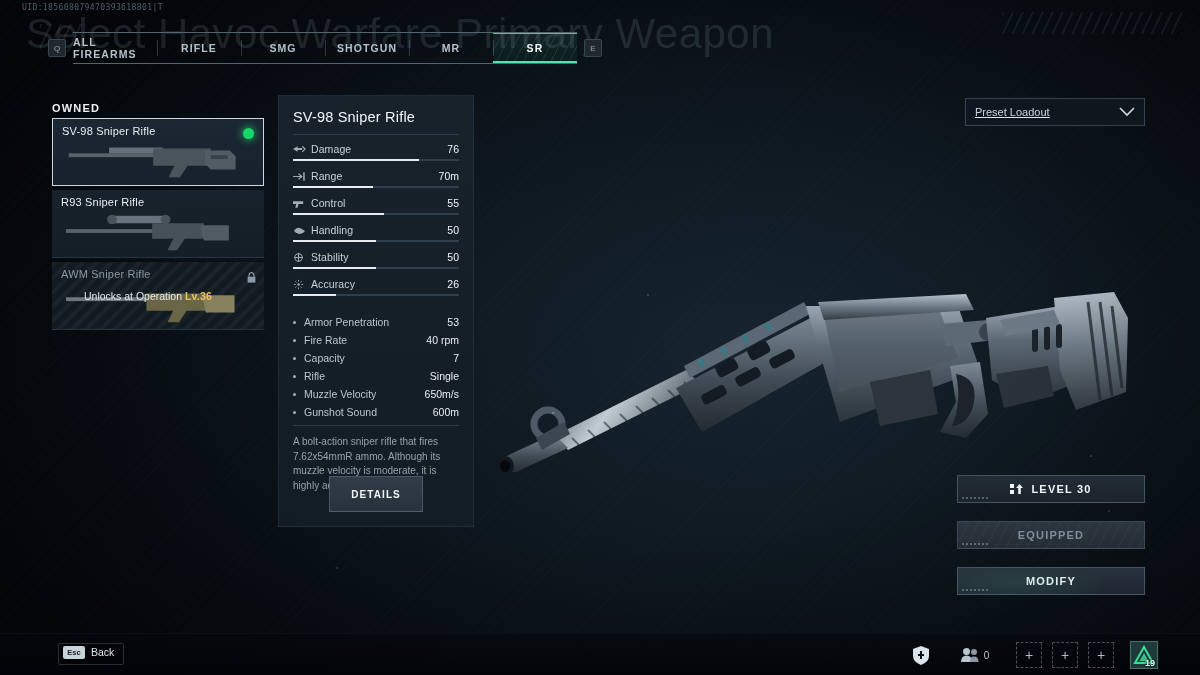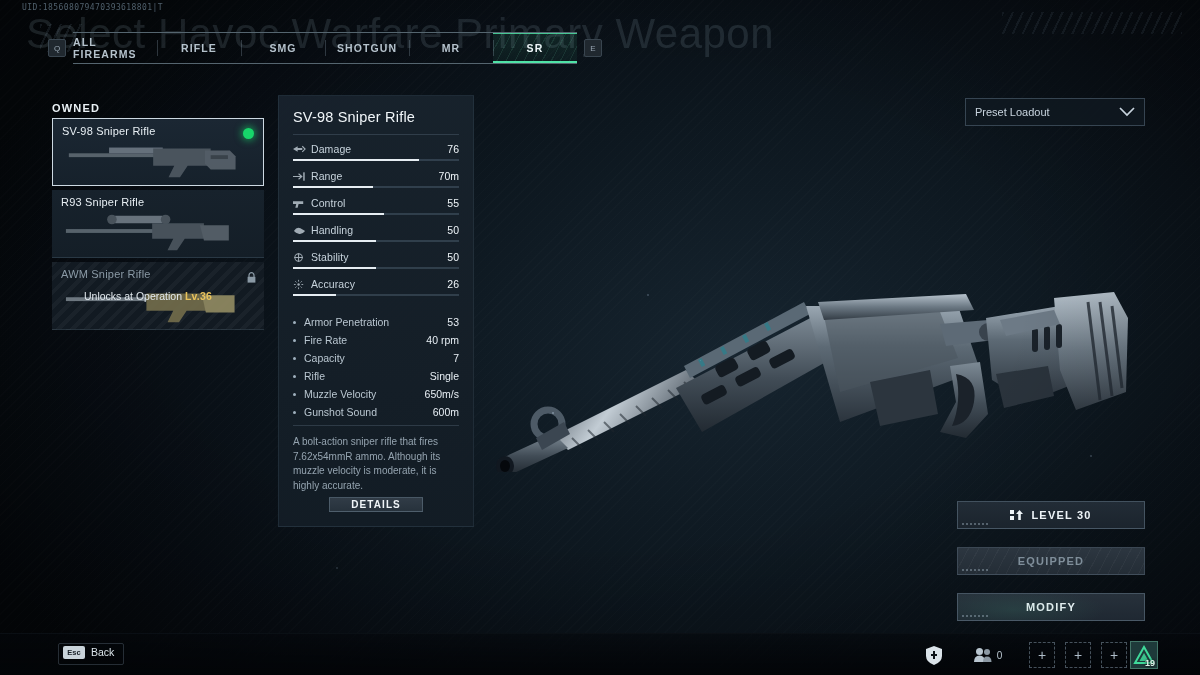--- a/index.html
+++ b/index.html
@@ -226,44 +226,45 @@
   .d-val { color: #e7eef4; }
 
   .desc {
     padding: 9px 14px 0 14px;
     font-size: 10px; line-height: 14.5px;
     color: #94a3af;
   }
   .details-btn {
     position: absolute; left: 50%; transform: translateX(-50%);
     bottom: 14px;
-    width: 94px; height: 15px;
+    width: 94px; height: 36px;
     background: #2a3views;
     background: linear-gradient(180deg, #313c47 0%, #27323c 100%);
     border: 1px solid rgba(150,175,195,0.30);
     display: flex; align-items: center; justify-content: center;
     font-size: 10px; font-weight: bold; letter-spacing: 1.1px;
     color: #f0f5f8;
     cursor: pointer;
   }
 
   
   .preset-select {
     position: absolute; right: 55px; top: 98px;
     width: 180px; height: 28px;
     background: rgba(16,25,33,0.75);
     border: 1px solid rgba(120,145,165,0.38);
     display: flex; align-items: center;
     padding: 0 9px;
     cursor: pointer;
+    text-decoration: underline;
   }
   .preset-label { flex: 1 1 auto; font-size: 11px; color: #c8d4de; }
 
   .right-btns {
-    position: absolute; right: 55px; top: 501px;
+    position: absolute; right: 55px; top: 475px;
     width: 188px;
   }
   .rbtn {
     height: 28px; margin-bottom: 18px;
     display: flex; align-items: center; justify-content: center;
     border: 1px solid rgba(140,165,185,0.35);
     background: linear-gradient(180deg, #27313b 0%, #1f2832 100%);
     font-size: 11px; font-weight: bold; letter-spacing: 1.2px;
     color: #eef4f8;
     position: relative; overflow: hidden;
@@ -326,21 +327,21 @@
   .squad-slot { width: 62px; height: 26px; gap: 5px; }
   .squad-count { font-size: 10px; color: #b9c6d0; }
   .plus-slot {
     width: 26px; height: 26px; margin-left: 10px;
     border: 1px dashed rgba(150,172,190,0.45);
     color: #aebcc8; font-size: 14px;
     display: flex; align-items: center; justify-content: center;
     cursor: pointer;
   }
   .emblem {
-    width: 28px; height: 28px; margin-left: 3px;
+    width: 28px; height: 28px; margin-left: 16px;
     background: #1e3a3a;
     border: 1px solid rgba(110,190,160,0.45);
     position: relative;
     display: flex; align-items: center; justify-content: center;
     cursor: pointer;
   }
   .emblem-num {
     position: absolute; right: 2px; bottom: 0px;
     font-size: 9px; font-weight: bold; color: #dff3ea;
     text-shadow: 0 0 3px #000;

